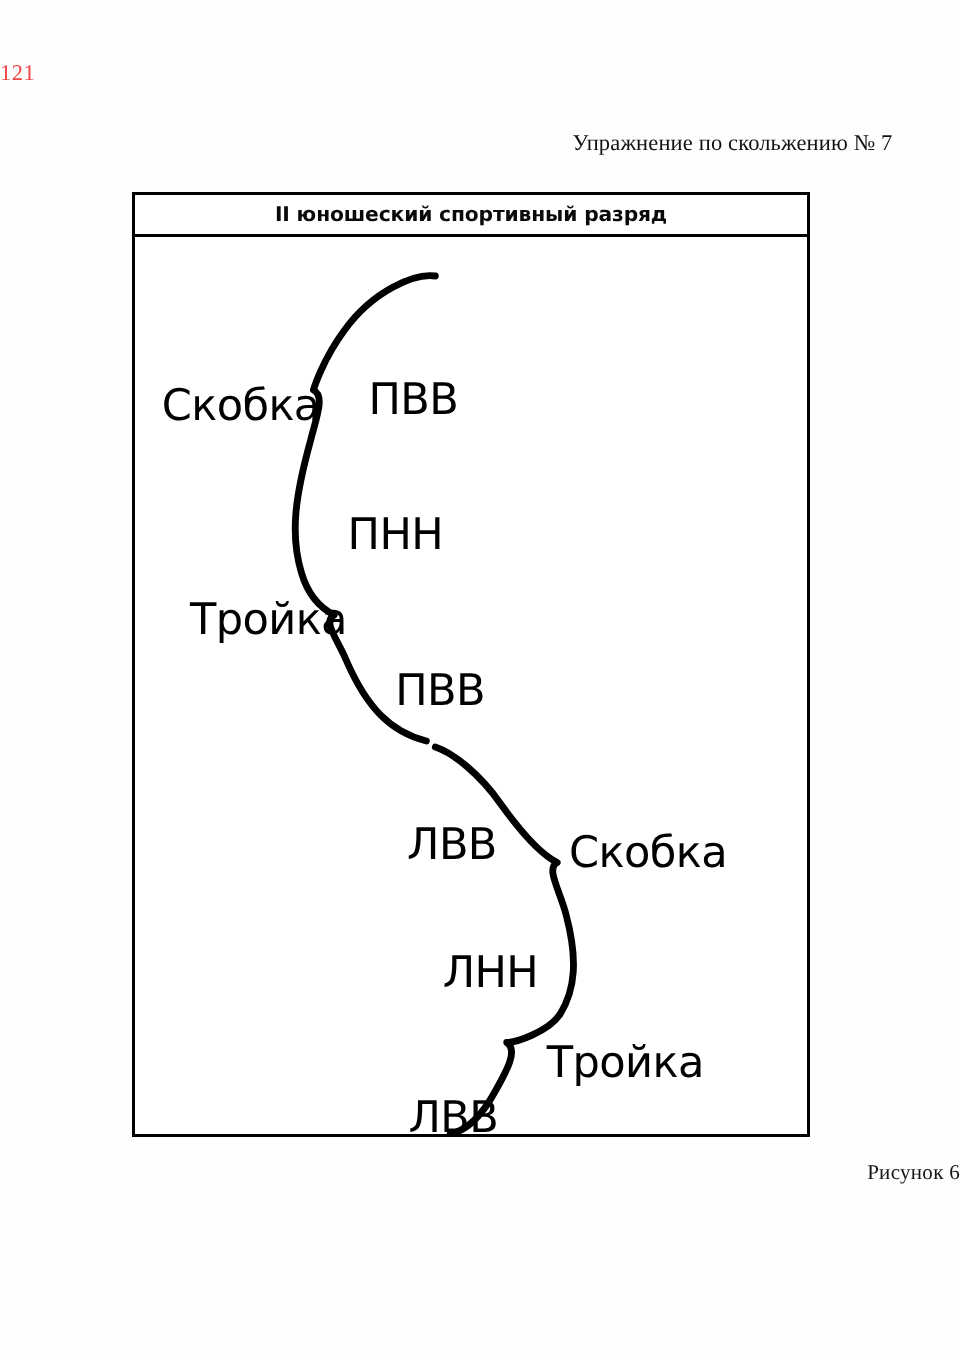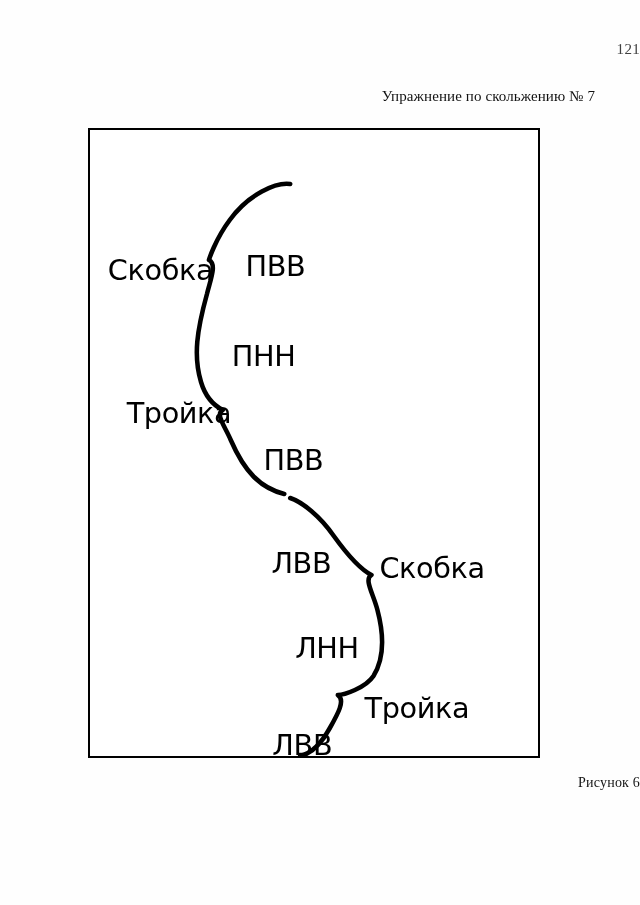--- a/index.html
+++ b/index.html
@@ -22,25 +22,25 @@
     inset: 0;
     background: #fefefe;
   }
 
   
   .page-number {
     position: absolute;
     left: 0;
     top: 41px;
     width: 640px;
-    text-align: right;
+    text-align: left;
     font-family: "Liberation Serif", serif;
     font-size: 15px;
     letter-spacing: 0.3px;
-    color: #404040;
+    color: #ef4444;
   }
 
   
   .exercise-heading {
     position: absolute;
     right: 45px;
     top: 88px;
     font-family: "Liberation Serif", serif;
     font-size: 15px;
     color: #111111;
@@ -136,20 +136,23 @@
 <body>
 
 <div class="page">
 
   <div class="page-number">121</div>
 
   <div class="exercise-heading">Упражнение по скольжению № 7</div>
 
   <div class="figure-box">
 
+    <div class="figure-title-bar">
+      <span class="title-text">II юношеский спортивный разряд</span>
+    </div>
 
     <div class="diagram-area">
       <svg class="diagram-svg" viewBox="0 0 452 598" preserveAspectRatio="none">
 
         <path class="curve-path" d="M 202 26
                  C 188 24, 160 36, 141 62
                  C 126 82, 120 102, 120 102
                  C 128 106, 122 120, 118 136
                  C 108 172, 104 198, 112 224
                  C 118 244, 130 250, 134 252

